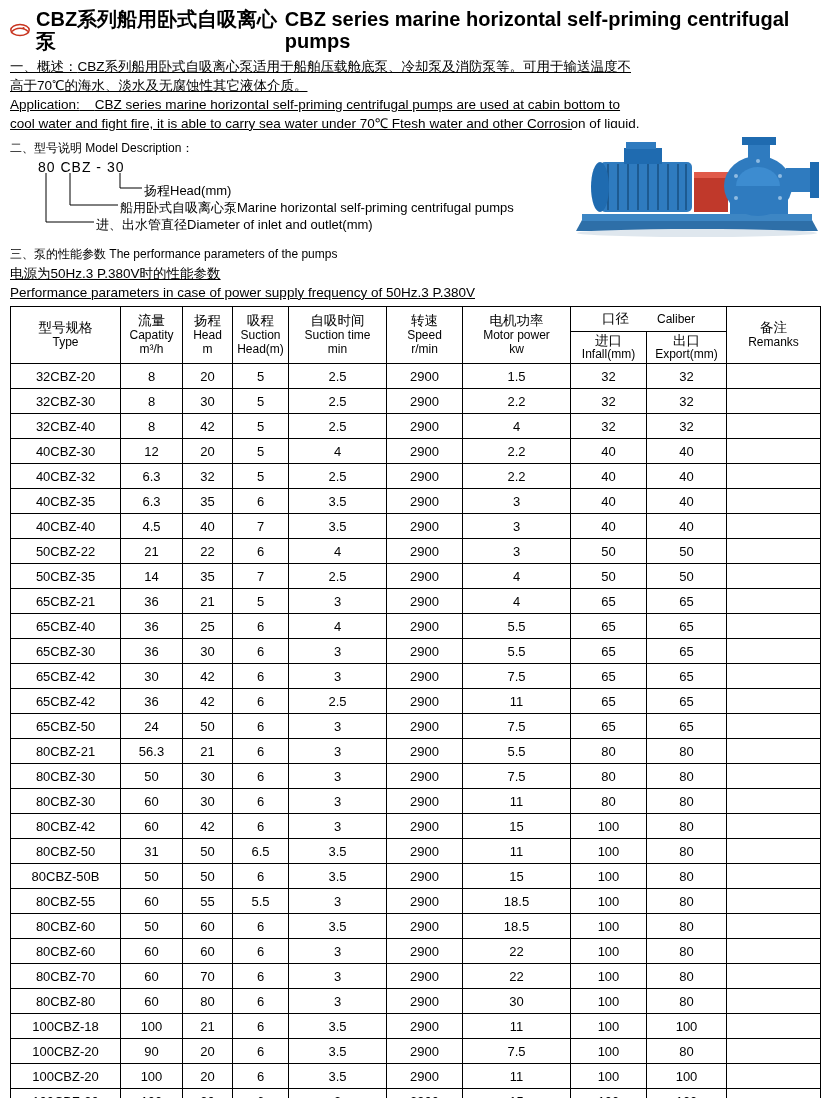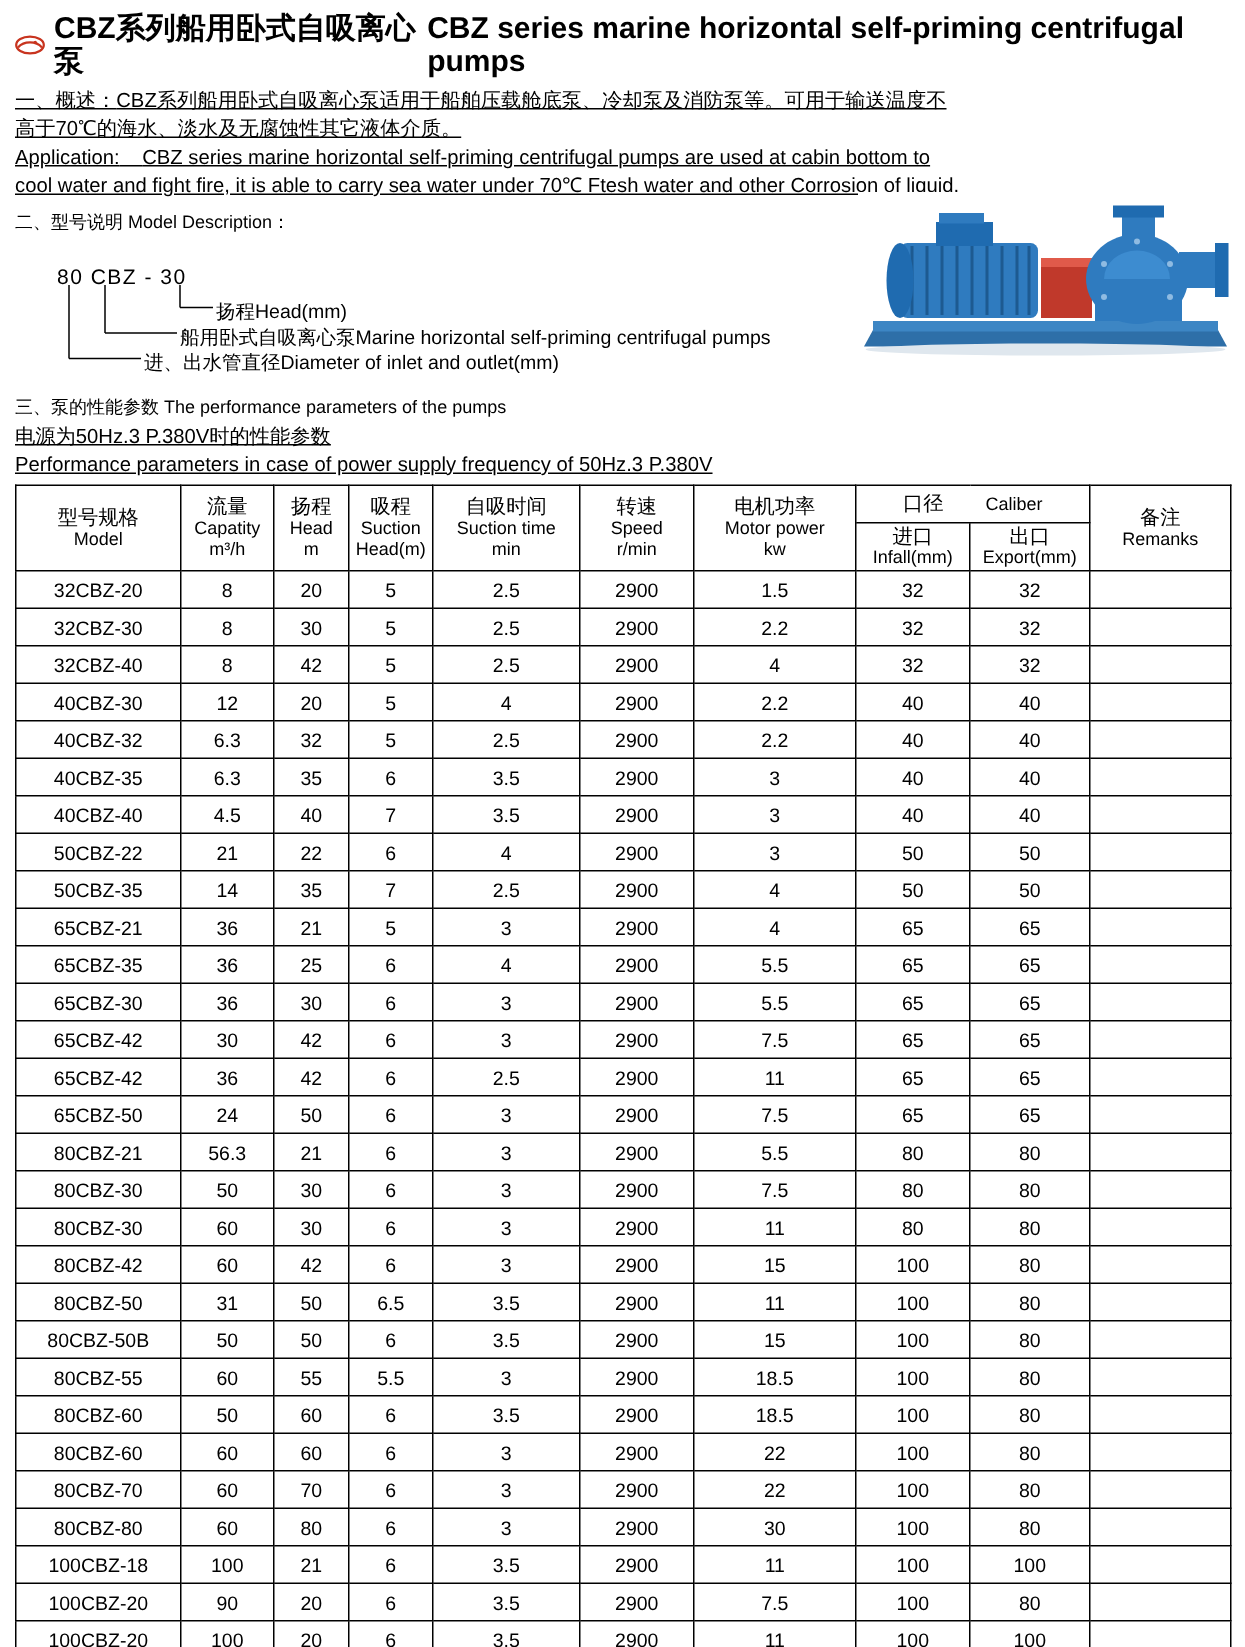--- a/index.html
+++ b/index.html
@@ -18,21 +18,21 @@
   
   .title-row { display:flex; align-items:center; gap:6px; margin-bottom:6px; }
   .title-icon { width:20px; height:14px; flex:0 0 auto; }
   .title-text { font-size:20px; font-weight:bold; letter-spacing:0; line-height:1.1; }
 
   
   .para { font-size:13.5px; line-height:1.33; margin:0 0 1px 0;text-decoration:underline; }
   .sec-head { font-size:12px; margin:7px 0 2px 0; }
 
   
-  .model-block { position:relative; height:80px; margin-top:19px; }
+  .model-block { position:relative; height:80px; margin-top:2px; }
   .model-code { position:absolute; left:28px; top:0px; font-size:14px; letter-spacing:1px; }
   .leader-svg { position:absolute; left:0; top:0; }
   .model-lines { position:absolute; left:0; top:0; width:620px; height:80px; }
   .ml { position:absolute; font-size:13px; white-space:nowrap; }
   .ml1 { left:134px; top:23px; }
   .ml2 { left:110px; top:40px; }
   .ml3 { left:86px;  top:57px; }
 
   
   .photo {
@@ -187,21 +187,21 @@
         <col class="col-speed">
         <col class="col-power">
       <col class="col-in">
         <col class="col-out">
         <col class="col-rem">
     </colgroup>
     <thead>
       <tr class="hdr-top">
         <th rowspan="2">
           <span class="hdr-cn">型号规格</span>
-          <span class="hdr-en">Model</span>
+          <span class="hdr-en">Type</span>
         </th>
         <th rowspan="2">
           <span class="hdr-cn">流量</span>
           <span class="hdr-en">Capatity</span>
           <span class="hdr-en">m³/h</span>
         </th>
         <th rowspan="2">
           <span class="hdr-cn">扬程</span>
           <span class="hdr-en">Head</span>
           <span class="hdr-en">m</span>
@@ -360,21 +360,21 @@
           <td>21</td>
           <td>5</td>
           <td>3</td>
           <td>2900</td>
           <td>4</td>
           <td>65</td>
           <td>65</td>
           <td></td>
         </tr>
         <tr>
-          <td class="type">65CBZ-35</td>
+          <td class="type">65CBZ-40</td>
           <td>36</td>
           <td>25</td>
           <td>6</td>
           <td>4</td>
           <td>2900</td>
           <td>5.5</td>
           <td>65</td>
           <td>65</td>
           <td></td>
         </tr>

